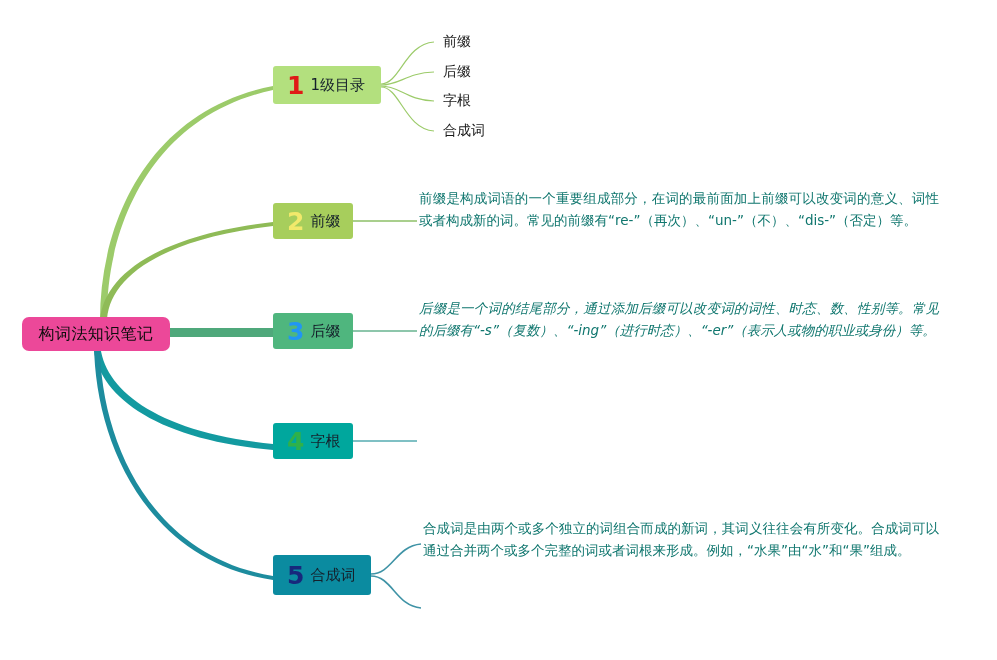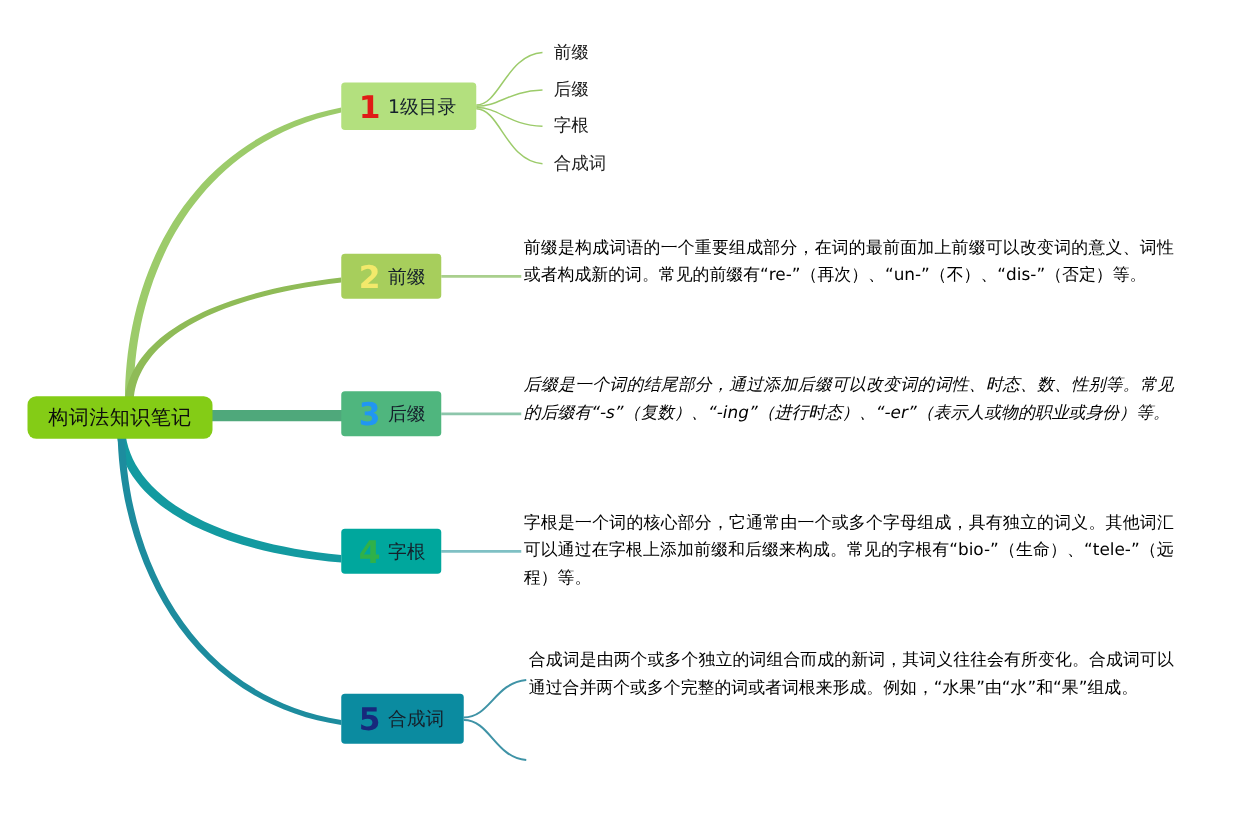--- a/index.html
+++ b/index.html
@@ -29,21 +29,21 @@
     pointer-events: none;
   }
 
   
   .root-node {
     position: absolute;
     left: 22px;
     top: 317px;
     width: 148px;
     height: 34px;
-    background: #84cc16;
+    background: #ec4899;
     border-radius: 7px;
     display: flex;
     align-items: center;
     justify-content: center;
     box-sizing: border-box;
   }
   .root-label {
     font-size: 16px;
     color: #0d0d0d;
     letter-spacing: 0.4px;
@@ -81,21 +81,21 @@
     color: #1a1a1a;
     white-space: nowrap;
     font-family: "DejaVu Sans", "Liberation Sans", sans-serif;
   }
 
   
   .para {
     position: absolute;
     font-size: 13.5px;
     line-height: 1.62;
-    color: #000000;
+    color: #0f766e;
     text-align: justify;
     font-family: "DejaVu Sans", "Liberation Sans", sans-serif;
   }
 </style>
 </head>
 <body>
 
 <div id="canvas">
 
   <svg id="edges" viewBox="0 0 997 660" xmlns="http://www.w3.org/2000/svg">
@@ -163,21 +163,20 @@
     <span class="topic-text">后缀</span>
   </div>
 
   <div class="para" style="left:419px; top:298px; width:520px;font-style:italic;">后缀是一个词的结尾部分，通过添加后缀可以改变词的词性、时态、数、性别等。常见的后缀有“-s”（复数）、“-ing”（进行时态）、“-er”（表示人或物的职业或身份）等。</div>
 
   <div class="topic-node" style="left:273px; top:423px; width:80px; height:36px; background:#00a79d;">
     <span class="topic-num" style="color:#2fb14a;">4</span>
     <span class="topic-text">字根</span>
   </div>
 
-  <div class="para" style="left:419px; top:408px; width:520px;">字根是一个词的核心部分，它通常由一个或多个字母组成，具有独立的词义。其他词汇可以通过在字根上添加前缀和后缀来构成。常见的字根有“bio-”（生命）、“tele-”（远程）等。</div>
 
   <div class="topic-node" style="left:273px; top:555px; width:98px; height:40px; background:#0b8ba0;">
     <span class="topic-num" style="color:#17287c;">5</span>
     <span class="topic-text">合成词</span>
   </div>
 
   <div class="para" style="left:423px; top:518px; width:516px;">合成词是由两个或多个独立的词组合而成的新词，其词义往往会有所变化。合成词可以通过合并两个或多个完整的词或者词根来形成。例如，“水果”由“水”和“果”组成。</div>
 
 
 </div>

